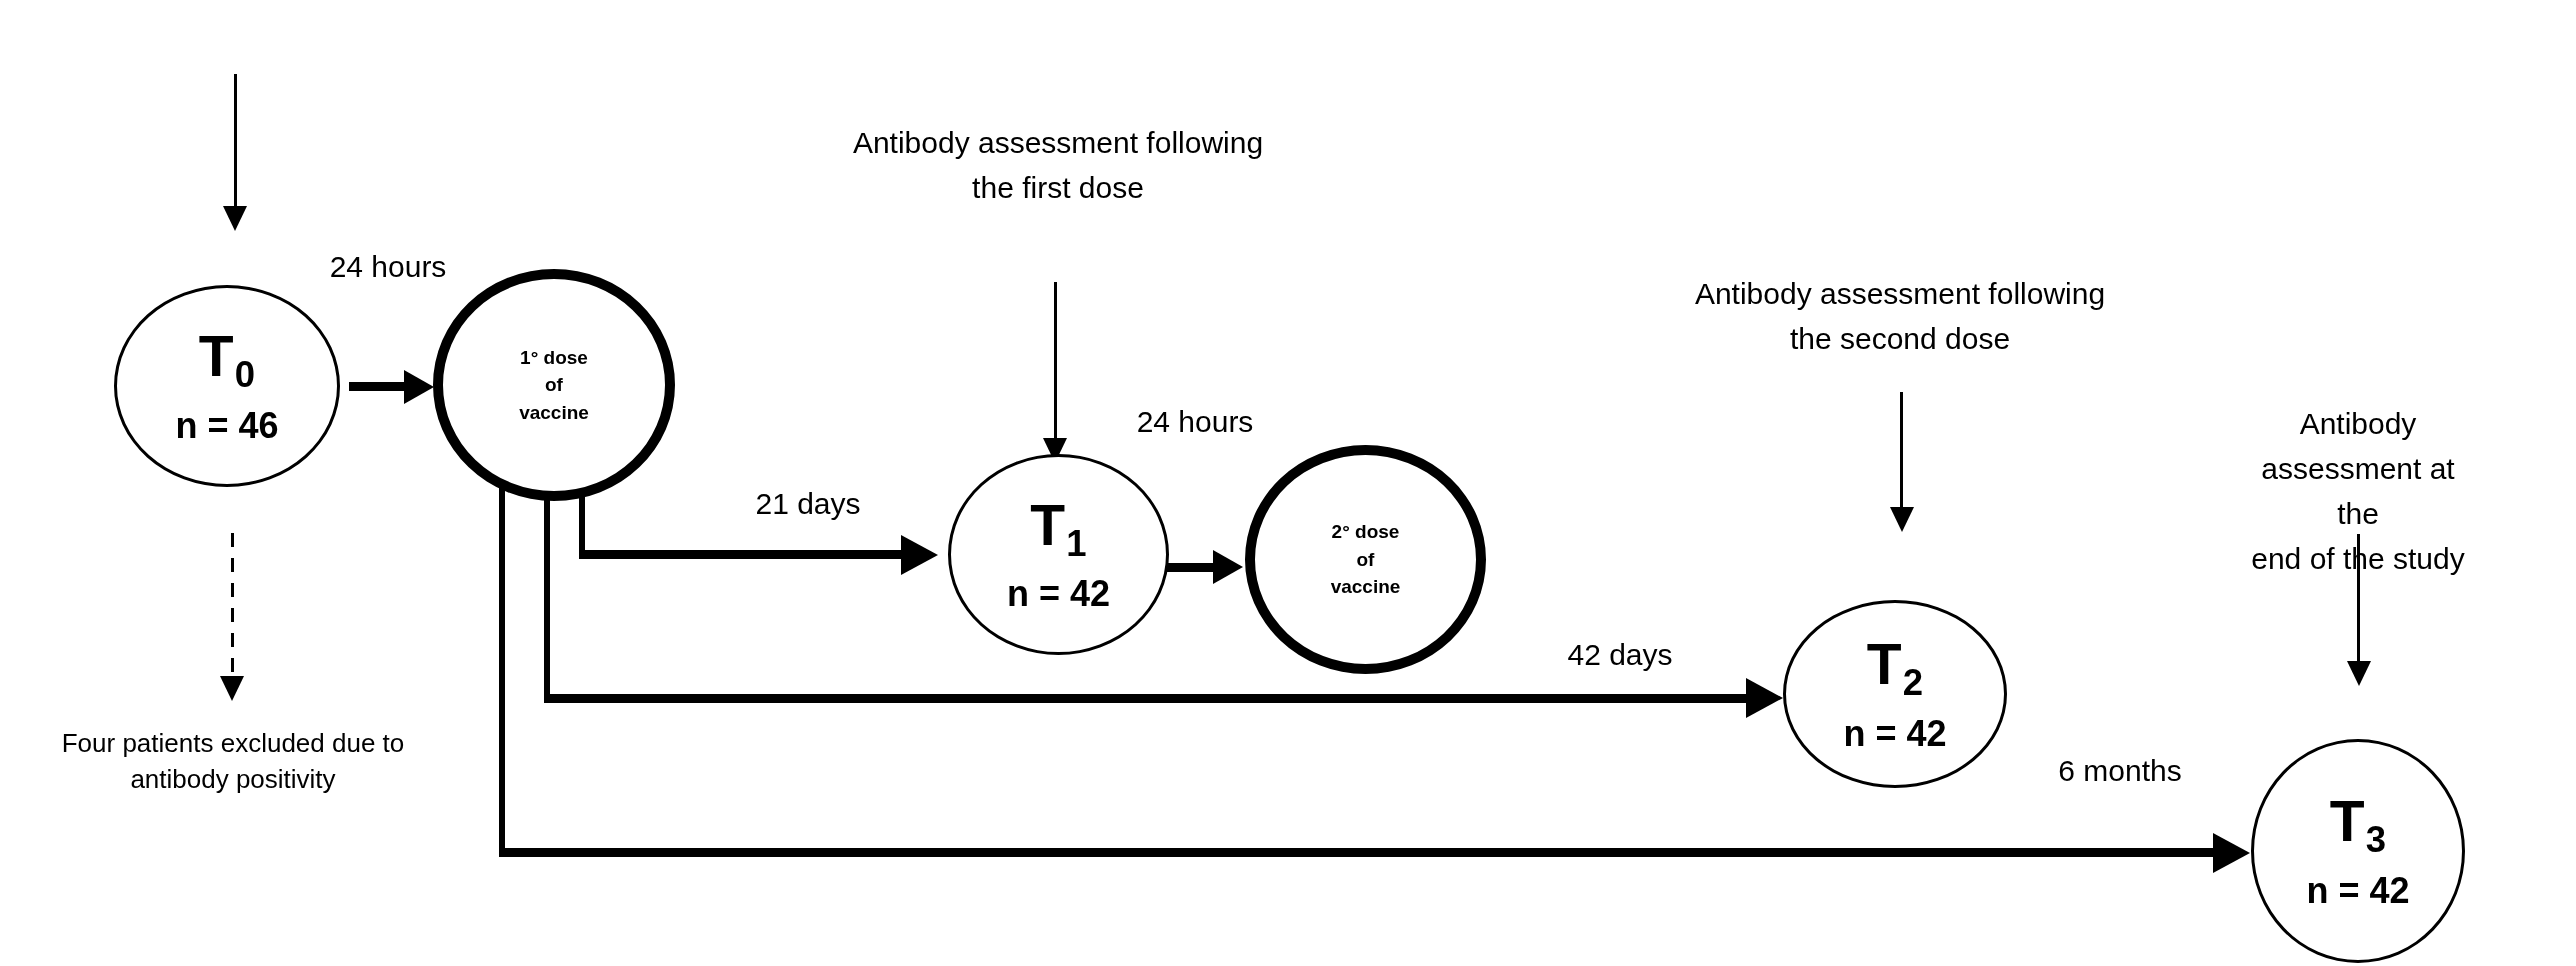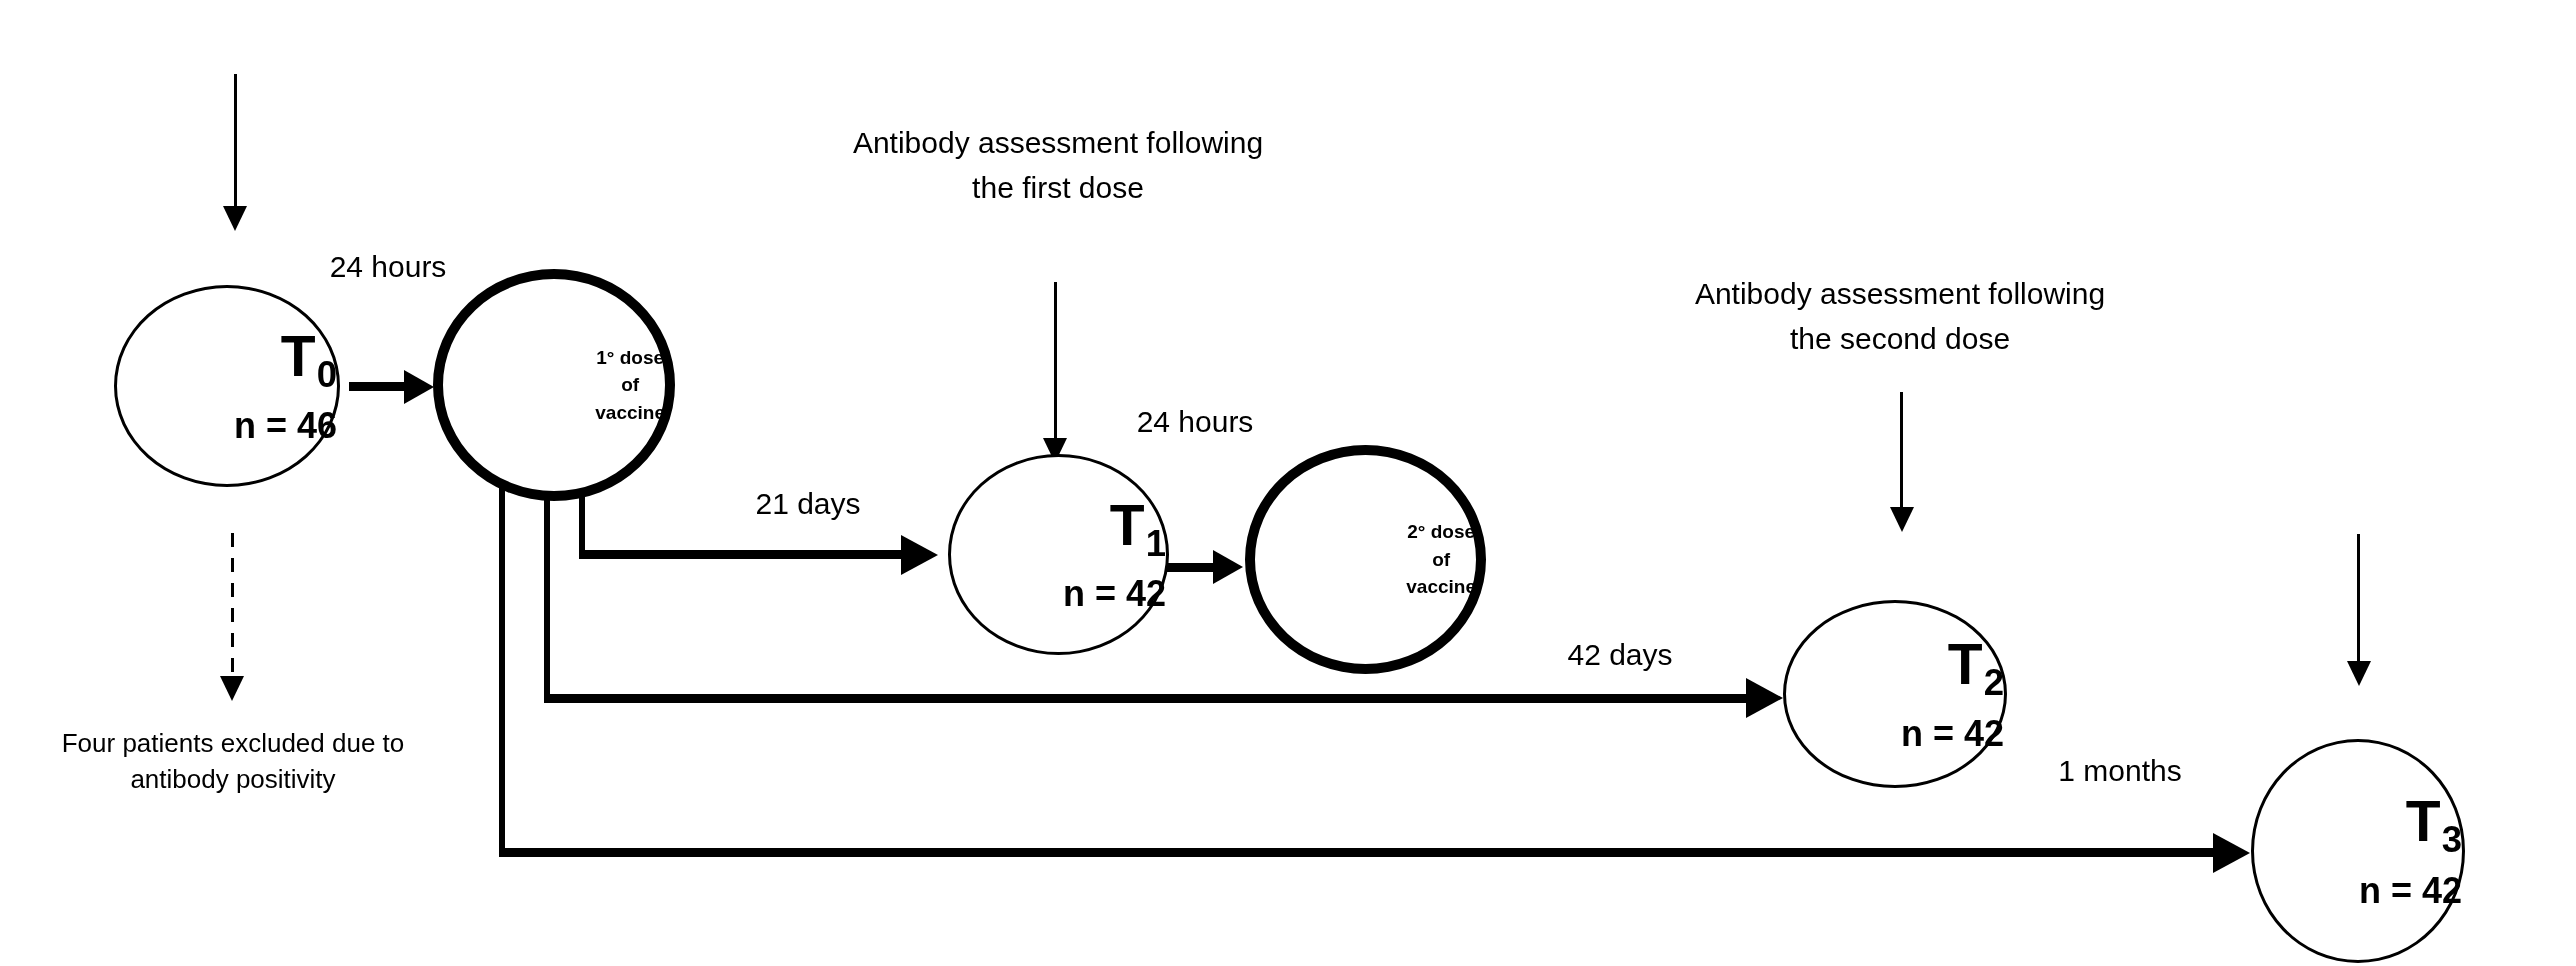--- a/index.html
+++ b/index.html
@@ -26,21 +26,21 @@
   .lbl.small { font-size: 26px; line-height: 1.38; }
   
   .node {
     position: absolute;
     box-sizing: border-box;
     background: #ffffff;
     border: 3.7px solid #000;
     border-radius: 50%;
     display: flex;
     flex-direction: column;
-    align-items: flex-end;
+    align-items: center;
     justify-content: center;
     z-index: 2;
   }
   .node.thick { border-width: 10px; }
   .t-line { font-weight: bold; font-size: 57px; line-height: 1; color: #000; }
   .t-line sub { font-size: 0.64em; vertical-align: -0.3em; line-height: 1; margin-left: 1.2px; }
   .n-label { font-weight: bold; font-size: 36px; line-height: 1; color: #000; margin-top: 13.7px; }
   .dose-text {
     font-weight: bold;
     font-size: 19px;
@@ -140,20 +140,22 @@
 
   <div class="lbl" style="left:1195px; top:399px;">24 hours</div>
 
   <div class="lbl" style="left:808px; top:481px;">21 days</div>
 
   <div class="lbl" style="left:1900px; top:271px;">Antibody assessment following
 the second dose</div>
 
   <div class="lbl" style="left:1620px; top:632px;">42 days</div>
 
+  <div class="lbl" style="left:2358px; top:401px;">Antibody assessment at the
+end of the study</div>
 
-  <div class="lbl" style="left:2120px; top:748px;">1 months</div>
+  <div class="lbl" style="left:2120px; top:748px;">6 months</div>
 
   <div class="lbl small" style="left:233px; top:726px;">Four patients excluded due to
 antibody positivity</div>
 
 </div>
 
 
 </body></html>

